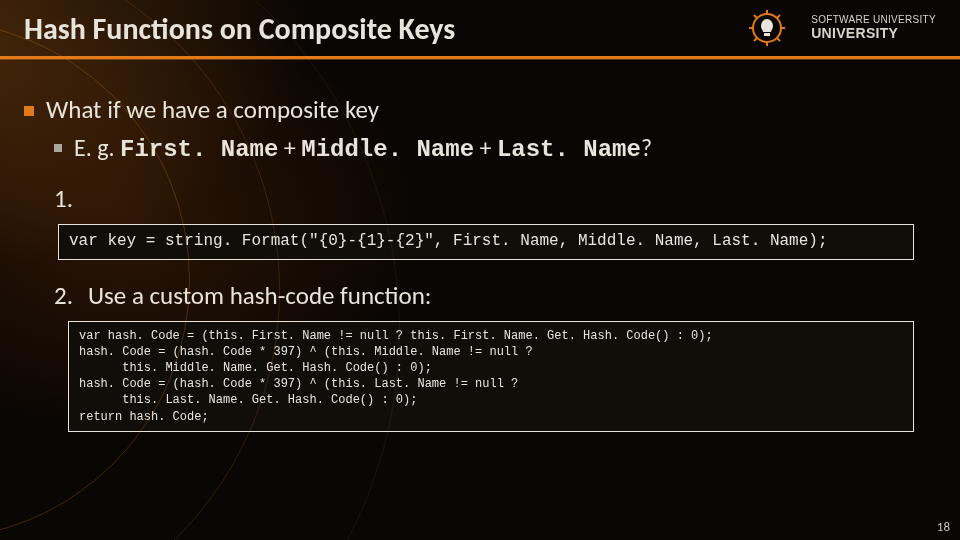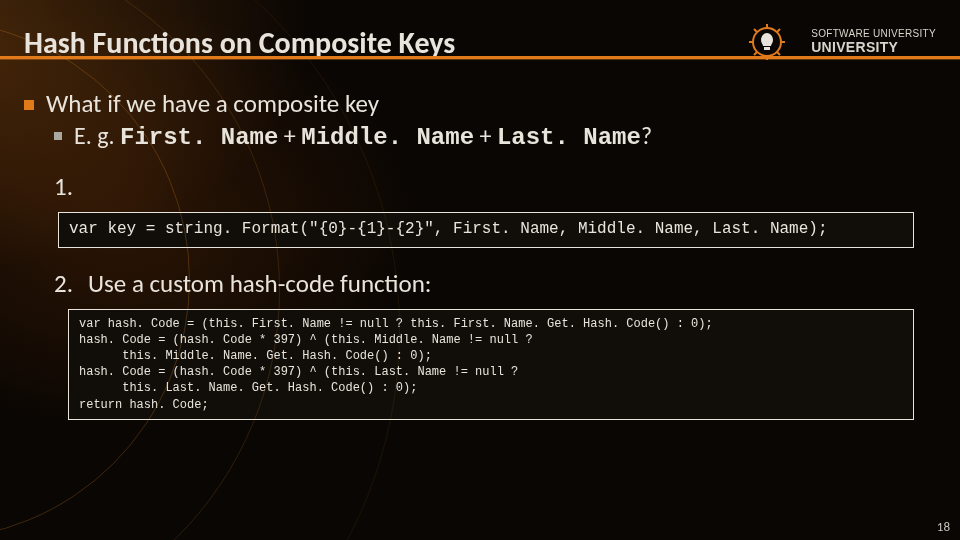--- a/index.html
+++ b/index.html
@@ -21,21 +21,21 @@
     border: 1px solid rgba(255,160,40,0.08);
     border-radius: 50%;
     pointer-events: none;
   }
   .arc.a1 { width: 900px; height: 900px; left: -500px; top: -120px; }
   .arc.a2 { width: 700px; height: 700px; left: -420px; top: -60px; border-color: rgba(255,160,40,0.15);}
   .arc.a3 { width: 520px; height: 520px; left: -330px; top: 20px; border-color: rgba(255,160,40,0.22);}
 
   .header {
     position: relative;
-    padding: 24px 24px 4px 24px;
+    padding: 10px 24px 4px 24px;
     display: flex;
     justify-content: space-between;
     align-items: flex-start;
   }
   .title {
     font-size: 30px;
     font-weight: 700;
     color: #e8e4dc;
   }
   .title-underline {
@@ -65,34 +65,34 @@
     color: #d8d4cc;
     font-family: "Segoe UI", Arial, sans-serif;
   }
   .logo-text .l1 { font-weight: 400; font-size: 10px; display:block; }
   .logo-text .l2 { font-weight: 700; font-size: 14px; display:block; }
 
   .content {
     padding: 22px 24px 0 24px;
     font-size: 25px;
   }
-  .row { display:flex; align-items:flex-start; gap:12px; }
+  .row { display:flex; align-items:flex-start; gap:12px;margin-top:20px; }
   .bullet-sq {
     width: 10px; height: 10px;
     background: #e07a1a;
     margin-top: 12px;
     flex-shrink: 0;
   }
   .bullet-sq.small {
     width: 8px; height: 8px;
     background: #aaa6a0;
     margin-top: 11px;
   }
   .lvl1 { margin-left: 0; }
-  .lvl2 { margin-left: 30px; margin-top: 2px; font-size: 24px; }
+  .lvl2 { margin-left: 30px; margin-top: 8px; font-size: 24px; }
   .numrow { margin-left: 30px; margin-top: 20px; font-size: 25px; display:flex; gap:14px; }
   .num { width: 20px; flex-shrink:0; }
   .mono { font-family: Consolas, "Courier New", monospace; }
   .bold { font-weight: 700; }
 
   .codebox {
     margin: 10px 22px 0 34px;
     border: 1px solid #e8e4dc;
     background: #110e0a;
     padding: 6px 10px;

